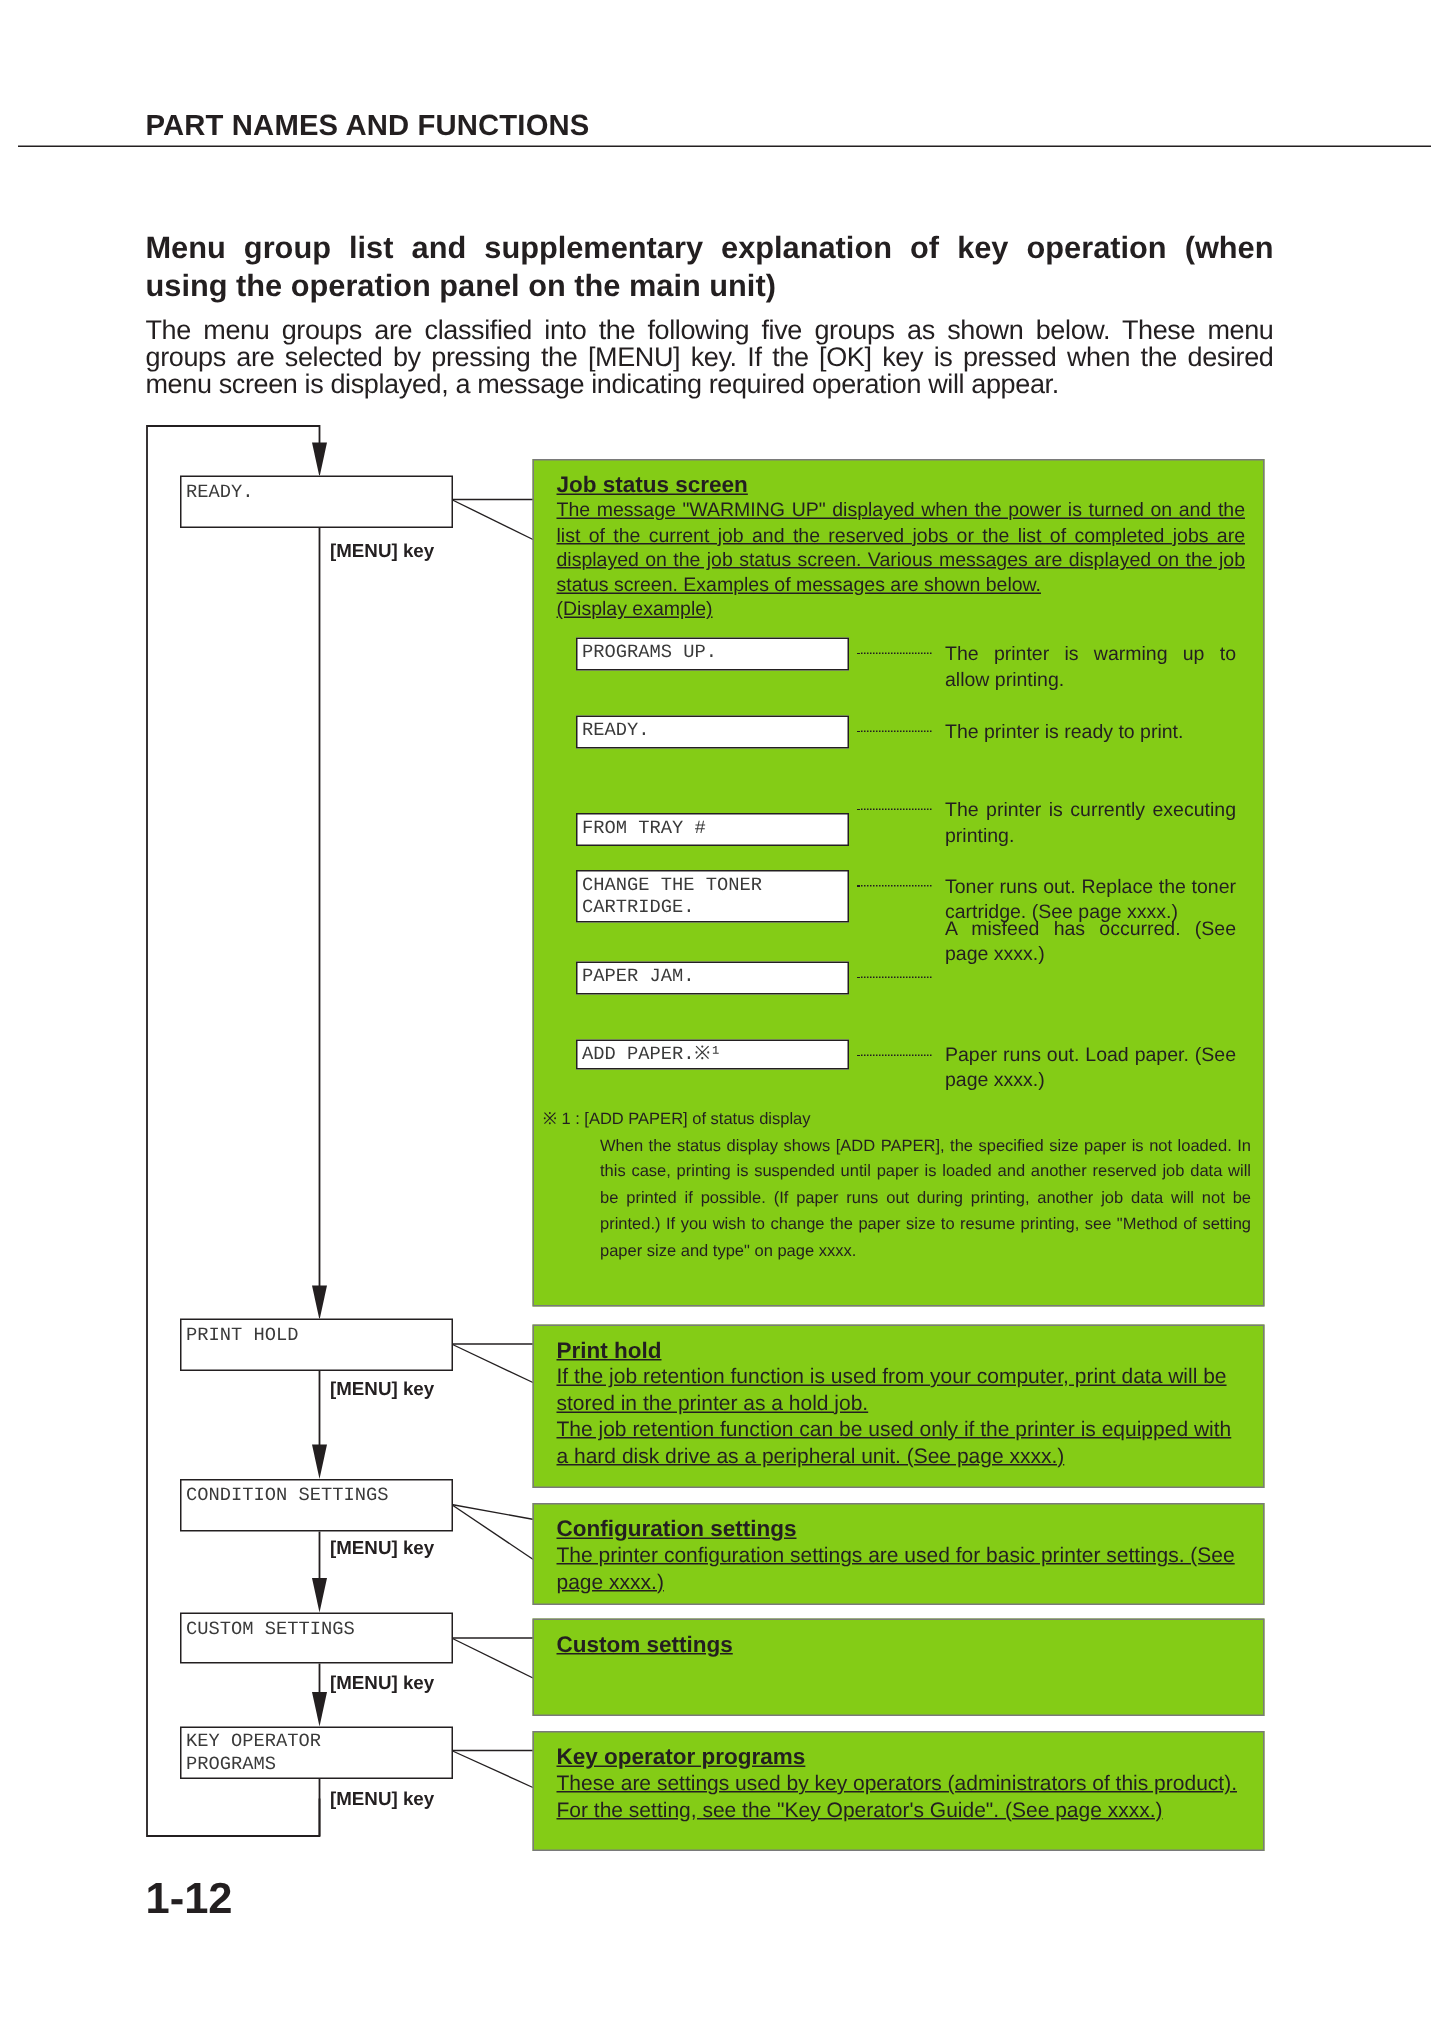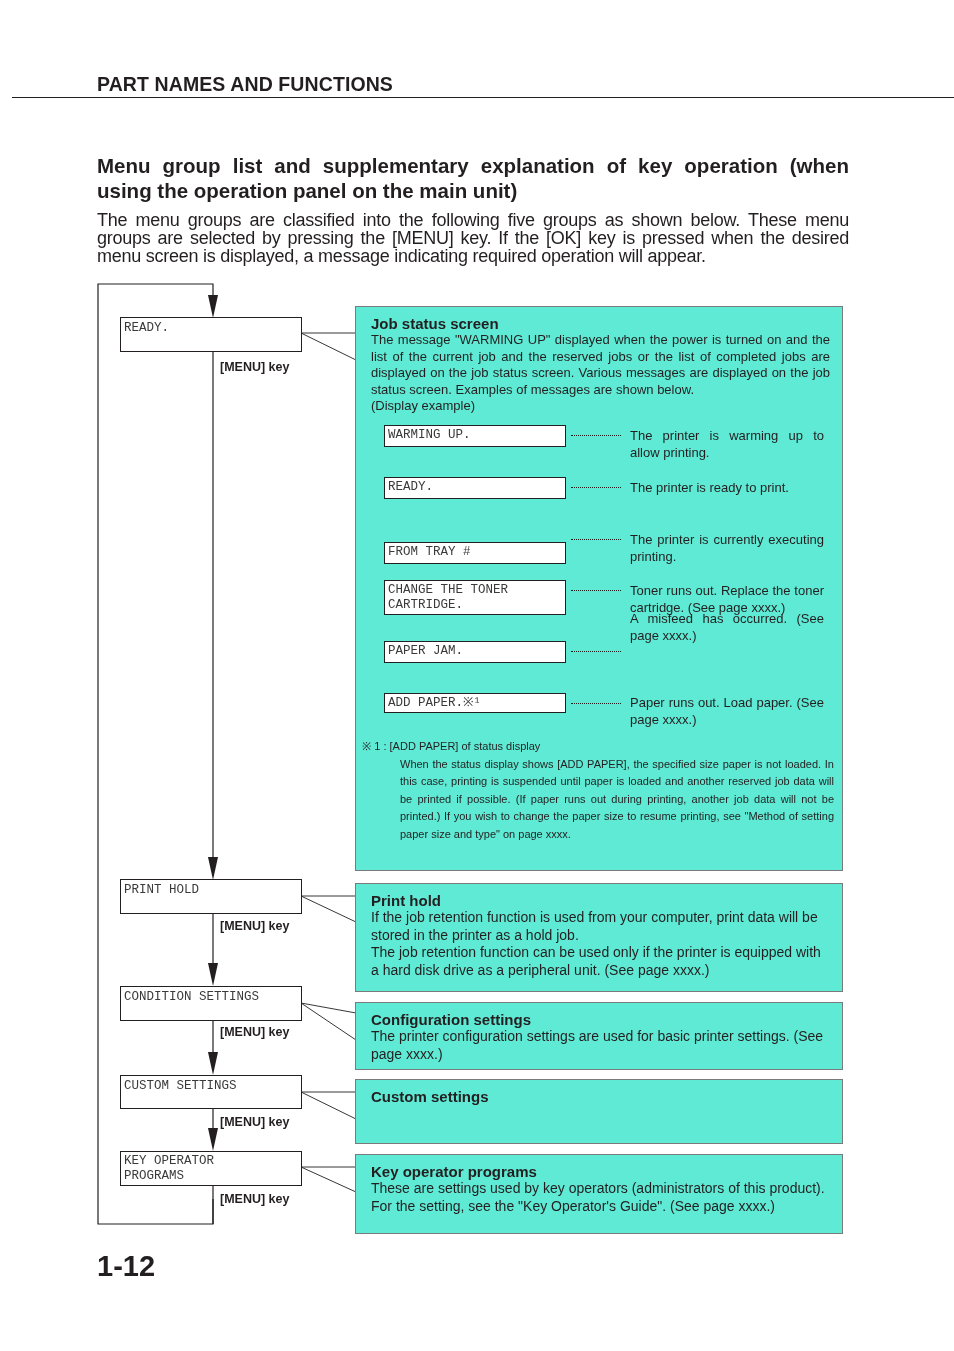--- a/index.html
+++ b/index.html
@@ -6,21 +6,21 @@
     body { width: 954px; height: 1351px; position: relative; overflow: hidden;
            font-family: "Liberation Sans", sans-serif; color: #231f20; }
     .abs { position: absolute; }
     .section-header { left: 97px; top: 73px; font-size: 19.5px; font-weight: bold; letter-spacing: 0.1px; }
     .header-rule { left: 12px; top: 97px; width: 942px; height: 0; border-top: 1.3px solid #231f20; }
     .page-title { left: 97px; top: 153px; width: 752px; font-size: 20.5px; font-weight: bold; line-height: 25px; text-align: justify; text-align-last: left; }
     .intro { left: 97px; top: 211px; width: 752px; font-size: 18px; line-height: 18px; text-align: justify; letter-spacing: -0.25px; }
     .lcd { position: absolute; border: 1.5px solid #231f20; background: #fff; font-family: "Liberation Mono", monospace; font-size: 12.5px; line-height: 15px; color: #3a3a3a; padding: 3px 3px; box-sizing: border-box; white-space: pre; }
     .lcd.small { border-width: 1px; font-size: 12.5px; padding: 2px 3px; }
     .menu-key { position: absolute; font-size: 12.5px; font-weight: bold; }
-    .desc-box { position: absolute; border: 1px solid #7a7a7a; box-sizing: border-box; background: #5eead4; padding: 8px 12px 14px 15px; font-size: 14px; line-height: 17.5px; }
+    .desc-box { position: absolute; border: 1px solid #7a7a7a; box-sizing: border-box; background: #84cc16; padding: 8px 12px 14px 15px; font-size: 14px; line-height: 17.5px; text-decoration: underline; }
     .desc-title { font-size: 15px; font-weight: bold; line-height: 17px; }
     .desc-text { text-align: justify; }
     .ex-desc { position: absolute; left: 630px; width: 194px; font-size: 13px; line-height: 16.5px; text-align: justify; text-align-last: left; }
     .leader { position: absolute; left: 571px; width: 50px; border-top: 1px dotted #231f20; height: 0; }
     .note { position: absolute; left: 362px; top: 738px; width: 472px; font-size: 11px; line-height: 17.5px; }
     .note-body { margin-left: 38px; text-align: justify; }
     .page-num { left: 97px; top: 1250px; font-size: 29px; font-weight: bold; }
     svg.lines { position: absolute; left: 0; top: 0; }
   </style>
 </head>
@@ -77,21 +77,21 @@
 <div class="lcd" style="left:120px;top:1151px;width:182px;height:35px;padding-top:2px;line-height:15px;">KEY OPERATOR
 PROGRAMS</div>
 <div class="menu-key" style="left:220px;top:1192px;">[MENU] key</div>
 
 <div class="desc-box" style="left:355px;top:306px;width:488px;height:565px;">
   <div class="desc-title">Job status screen</div>
   <div class="desc-text" style="font-size:13px;line-height:16.5px;">The message "WARMING UP" displayed when the power is turned on and the list of the current job and the reserved jobs or the list of completed jobs are displayed on the job status screen. Various messages are displayed on the job status screen. Examples of messages are shown below.</div>
   <div style="font-size:13px;line-height:16.5px;">(Display example)</div>
 </div>
 
-<div class="lcd small" style="left:384px;top:425px;width:182px;height:22px;">WARMING UP.</div>
+<div class="lcd small" style="left:384px;top:425px;width:182px;height:22px;">PROGRAMS UP.</div>
 <div class="leader" style="top:435px;"></div>
 <div class="ex-desc" style="top:428px;">The printer is warming up to allow printing.</div>
 
 <div class="lcd small" style="left:384px;top:477px;width:182px;height:22px;">READY.</div>
 <div class="leader" style="top:487px;"></div>
 <div class="ex-desc" style="top:480px;">The printer is ready to print.</div>
 
 <div class="lcd small" style="left:384px;top:542px;width:182px;height:22px;">FROM TRAY #</div>
 <div class="leader" style="top:539px;"></div>
 <div class="ex-desc" style="top:532px;">The printer is currently executing printing.</div>

